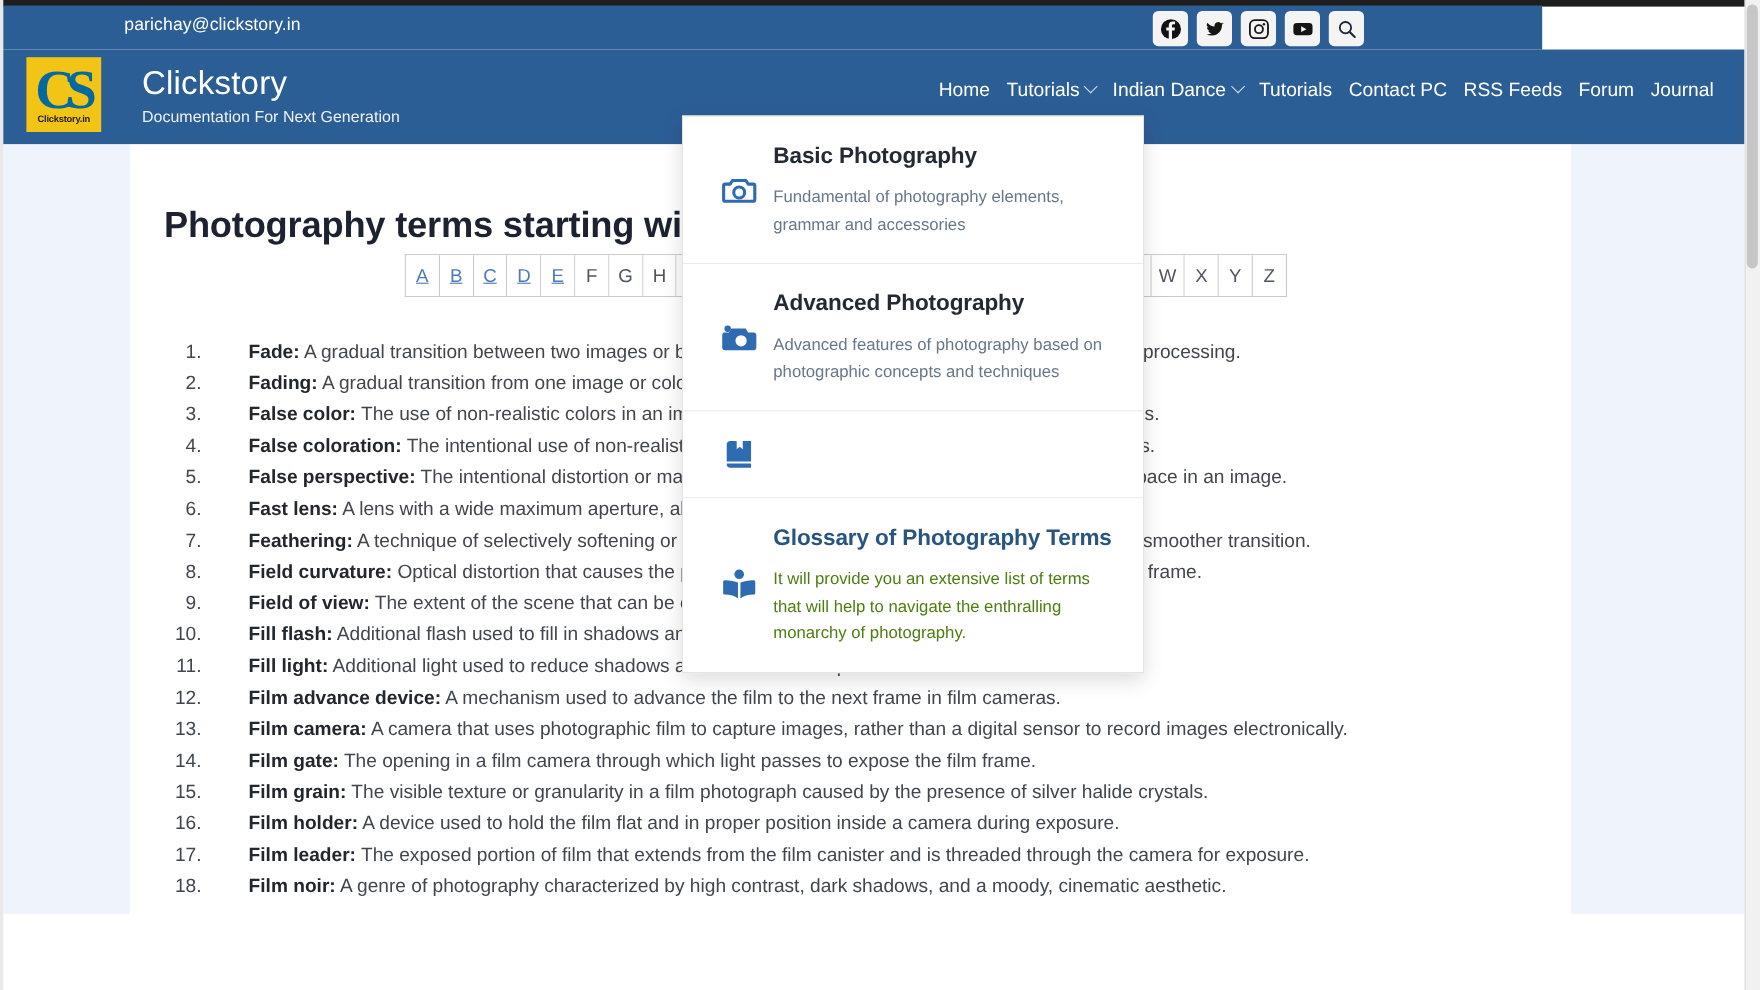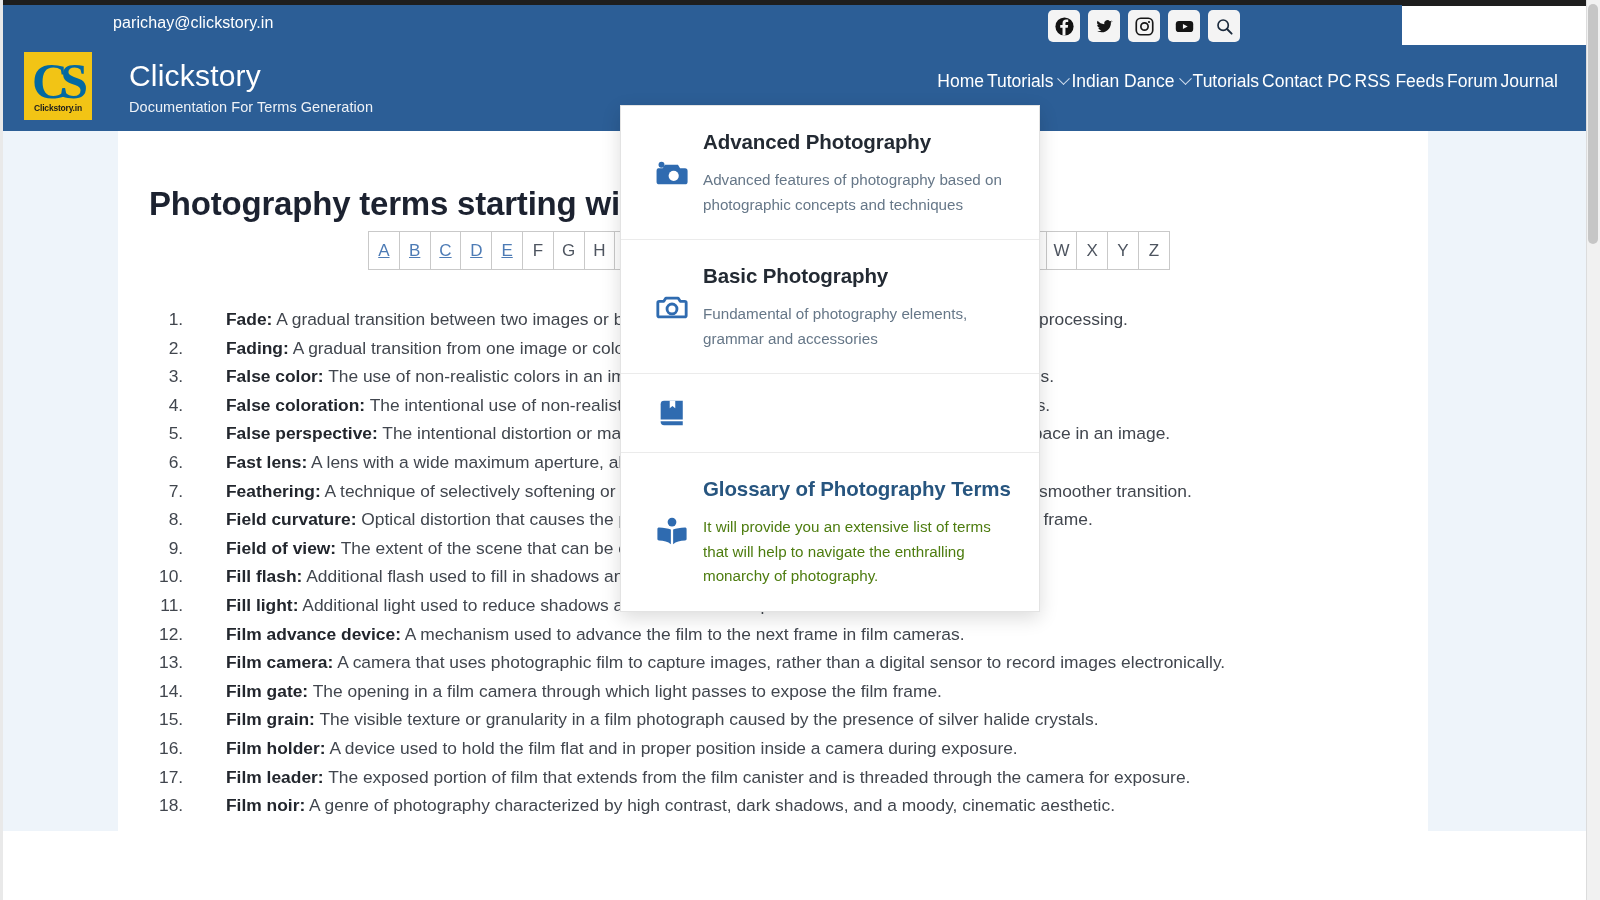--- a/index.html
+++ b/index.html
@@ -109,21 +109,21 @@
   }
   .brand-sub {
     color: #eef2f7;
     font-size: 14.5px;
     margin-top: 7px;
     letter-spacing: .05px;
   }
 
   .mainnav {
     position: absolute; right: 28px; top: 26px;
-    display: flex; align-items: center; gap: 3px;
+    display: flex; align-items: center; gap: 15px;
   }
   .nav-item {
     color: #ffffff;
     font-size: 17.5px;
     white-space: nowrap;
     cursor: pointer;
     display: flex; align-items: center; gap: 6px;
   }
   .caret {
     display: inline-block;
@@ -279,21 +279,21 @@
   </div>
 
   <div class="navbar">
     <div class="brand">
       <div class="logo-box">
         <div class="logo-glyph">CS</div>
         <div class="logo-caption">Clickstory.in</div>
       </div>
       <div class="brand-text">
         <div class="brand-title">Clickstory</div>
-        <div class="brand-sub">Documentation For Terms Generation</div>
+        <div class="brand-sub">Documentation For Next Generation</div>
       </div>
     </div>
 
     <nav class="mainnav">
       <span class="nav-item">
         <span>Home</span>
       </span>
       <span class="nav-item">
         <span>Tutorials</span>
         <i class="caret"></i>
@@ -369,40 +369,40 @@
       <li><b>Film grain:</b><span> The visible texture or granularity in a film photograph caused by the presence of silver halide crystals.</span></li>
       <li><b>Film holder:</b><span> A device used to hold the film flat and in proper position inside a camera during exposure.</span></li>
       <li><b>Film leader:</b><span> The exposed portion of film that extends from the film canister and is threaded through the camera for exposure.</span></li>
       <li><b>Film noir:</b><span> A genre of photography characterized by high contrast, dark shadows, and a moody, cinematic aesthetic.</span></li>
     </ol>
 
   <div class="dropdown">
       <div class="dd-item">
         <div class="dd-icon">
           <svg width="34" height="34" viewBox="0 0 24 24">
+            <path fill="none" stroke="#2f6bb0" stroke-width="2" stroke-linejoin="round" d="M3 8h3.2l1.5-2.3h8.6L17.8 8H21a1 1 0 0 1 1 1v9a1 1 0 0 1-1 1H3a1 1 0 0 1-1-1V9a1 1 0 0 1 1-1z"></path>
+            <circle cx="12" cy="13.4" r="3.5" fill="none" stroke="#2f6bb0" stroke-width="2"></circle>
+          </svg>
+        </div>
+        <div class="dd-body">
+          <div class="dd-title">Basic Photography</div>
+          <div class="dd-desc">Fundamental of photography elements, grammar and accessories</div>
+        </div>
+      </div>
+      <div class="dd-item">
+        <div class="dd-icon">
+          <svg width="34" height="34" viewBox="0 0 24 24">
             <path fill="#2f6bb0" d="M2 8.6h3.4L7 6.1h9.2l1.5 2.5H21A1.9 1.9 0 0 1 23 10.5v7.6A1.9 1.9 0 0 1 21 20H3a1.9 1.9 0 0 1-1.9-1.9v-7.6A1.9 1.9 0 0 1 2 8.6z"></path>
             <circle cx="13.2" cy="14" r="3.6" fill="#ffffff"></circle>
             <circle cx="4.6" cy="6.2" r="2.1" fill="#2f6bb0"></circle>
           </svg>
         </div>
         <div class="dd-body">
           <div class="dd-title">Advanced Photography</div>
           <div class="dd-desc">Advanced features of photography based on photographic concepts and techniques</div>
-        </div>
-      </div>
-      <div class="dd-item">
-        <div class="dd-icon">
-          <svg width="34" height="34" viewBox="0 0 24 24">
-            <path fill="none" stroke="#2f6bb0" stroke-width="2" stroke-linejoin="round" d="M3 8h3.2l1.5-2.3h8.6L17.8 8H21a1 1 0 0 1 1 1v9a1 1 0 0 1-1 1H3a1 1 0 0 1-1-1V9a1 1 0 0 1 1-1z"></path>
-            <circle cx="12" cy="13.4" r="3.5" fill="none" stroke="#2f6bb0" stroke-width="2"></circle>
-          </svg>
-        </div>
-        <div class="dd-body">
-          <div class="dd-title">Basic Photography</div>
-          <div class="dd-desc">Fundamental of photography elements, grammar and accessories</div>
         </div>
       </div>
       <div class="dd-item">
         <div class="dd-icon">
           <svg width="34" height="34" viewBox="0 0 24 24">
             <path fill="#2f6bb0" d="M4 5.8A2.4 2.4 0 0 1 6.4 3.4h13.2v13.2H4z"></path>
             <path fill="#ffffff" d="M10.4 3.4h3.9v5.3l-2-1.6-1.9 1.6z"></path>
             <path fill="#2f6bb0" d="M4 17.9h15.6v2.7H6.4A2.4 2.4 0 0 1 4 18.2z"></path>
           </svg>
         </div>

